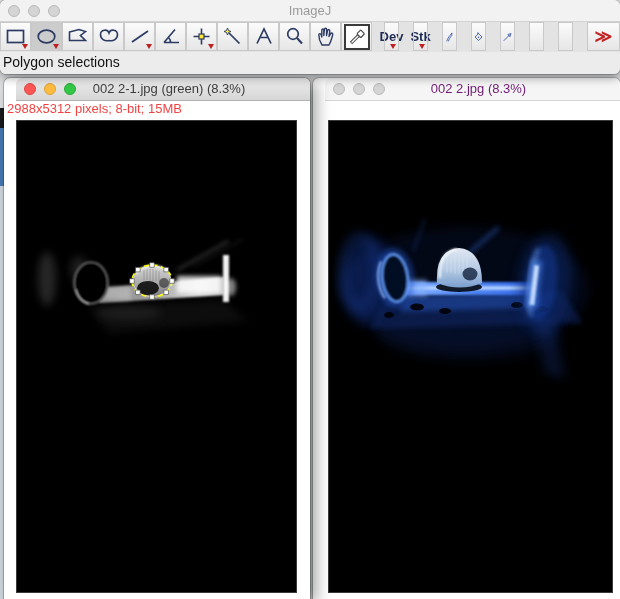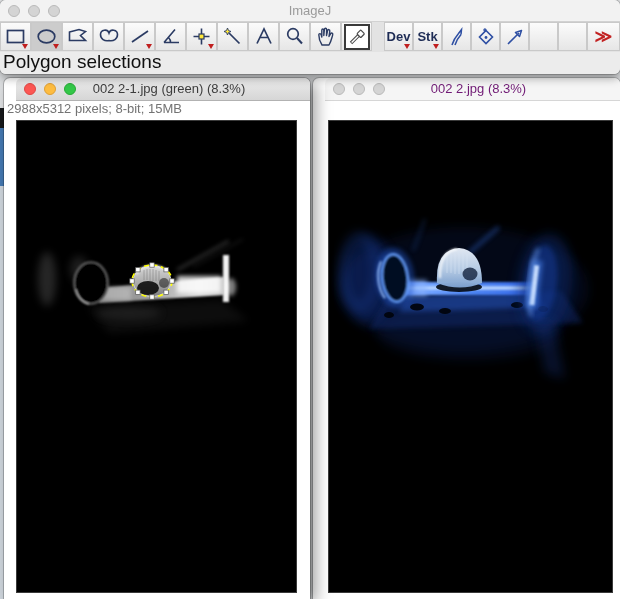--- a/index.html
+++ b/index.html
@@ -27,43 +27,43 @@
   .light.red{background:#fc5753;border:1px solid #df4744;}
   .light.yel{background:#fdbc40;border:1px solid #de9f34;}
   .light.grn{background:#33c748;border:1px solid #27aa35;}
 
   #toolbar{left:0;top:22px;width:620px;height:30px;background:#e3e3e3;}
   .tbtn{position:absolute;top:0;height:29px;width:31px;box-sizing:border-box;
     background:linear-gradient(180deg,#fbfbfb,#e6e6e6);
     border:1px solid;border-color:#ffffff #8f8f8f #8f8f8f #ffffff;outline:1px solid #c9c9c9;outline-offset:-1px;
     display:flex;align-items:center;justify-content:center;}
   .tbtn.sel{background:#cccccc;border-color:#8f8f8f #ffffff #ffffff #8f8f8f;}
-  .tbtn.narrow{width:29px;}
+  .tbtn.narrow{width:15px;}
   .dd{position:absolute;right:2px;bottom:1px;width:0;height:0;
       border-left:3px solid transparent;border-right:3px solid transparent;border-top:5px solid #c01f1f;}
   .tool-label{font-size:13px;font-weight:700;color:#1e2c55;letter-spacing:0;}
   .more-label{font-size:17px;font-weight:700;color:#c22222;line-height:1;}
   .picker-frame{width:22px;height:22px;border:2px solid #3a3a3a;background:#fff;
       display:flex;align-items:center;justify-content:center;}
 
   #statusbar{left:0;top:52px;width:620px;height:22px;background:#ececec;
-     font-size:19px;color:#101010;line-height:20px;padding-left:3px;box-sizing:border-box;}
+     font-size:14px;color:#101010;line-height:20px;padding-left:3px;box-sizing:border-box;}
 
   
   .imgwin{top:78px;height:521px;background:#ffffff;border-radius:6px 6px 0 0;z-index:3;overflow:hidden;}
   #win-left{left:4px;width:306px;box-shadow:6px 4px 16px rgba(0,0,0,.38),0 0 0 1px rgba(0,0,0,.22);z-index:4;}
   #win-right{left:313px;width:307px;box-shadow:0 4px 14px rgba(0,0,0,.3),0 0 0 1px rgba(0,0,0,.18);}
   .ititlebar{left:12px;top:0;width:100%;height:22px;border-radius:6px 6px 0 0;}
   .ititlebar.active{background:linear-gradient(#ececec,#d6d6d6);border-bottom:1px solid #b2b2b2;}
   .ititlebar.inactive{background:#f5f5f5;border-bottom:1px solid #d6d6d6;}
   .ititlebar .wtitle{width:100%;text-align:center;line-height:22px;font-size:13px;}
   .ititlebar.active .wtitle{color:#3c3c3c;}
   .ititlebar.inactive .wtitle{color:#701a75;}
   .infoline{left:0;top:23px;width:100%;height:16px;background:#fff;
-     font-size:13px;color:#737373;line-height:16px;padding-left:3px;box-sizing:border-box;}
+     font-size:13px;color:#ef4444;line-height:16px;padding-left:3px;box-sizing:border-box;}
   .canvas{left:0;top:39px;right:0;bottom:0;background:#fff;}
   .sciimg{background:#000;outline:1px solid #3a3a3a;}
   #img-left{left:13px;top:4px;width:279px;height:471px;}
   #img-right{left:16px;top:4px;width:283px;height:471px;}
   svg{display:block;}
 </style>
 </head>
 <body>
 
 <div id="sliver-left" class="abs">

